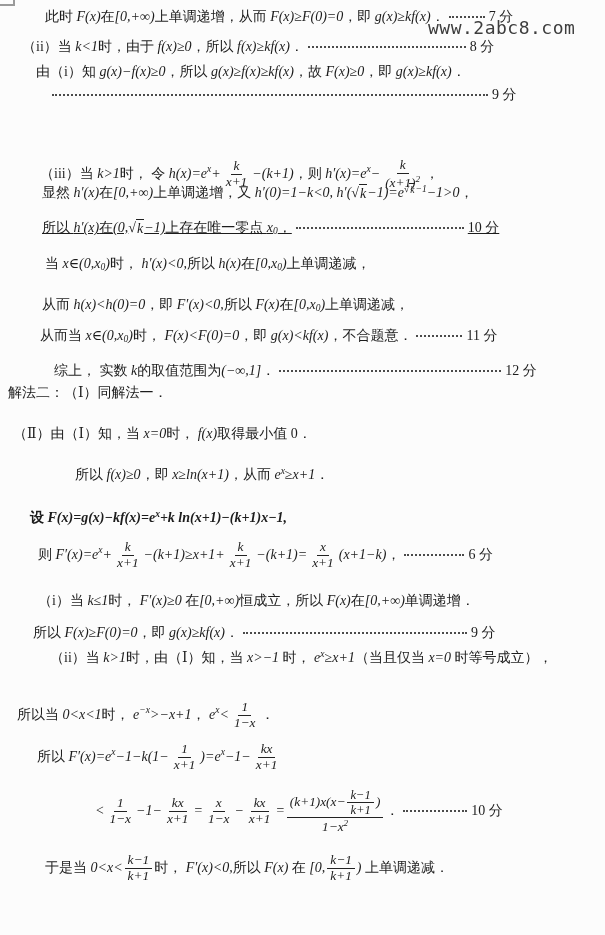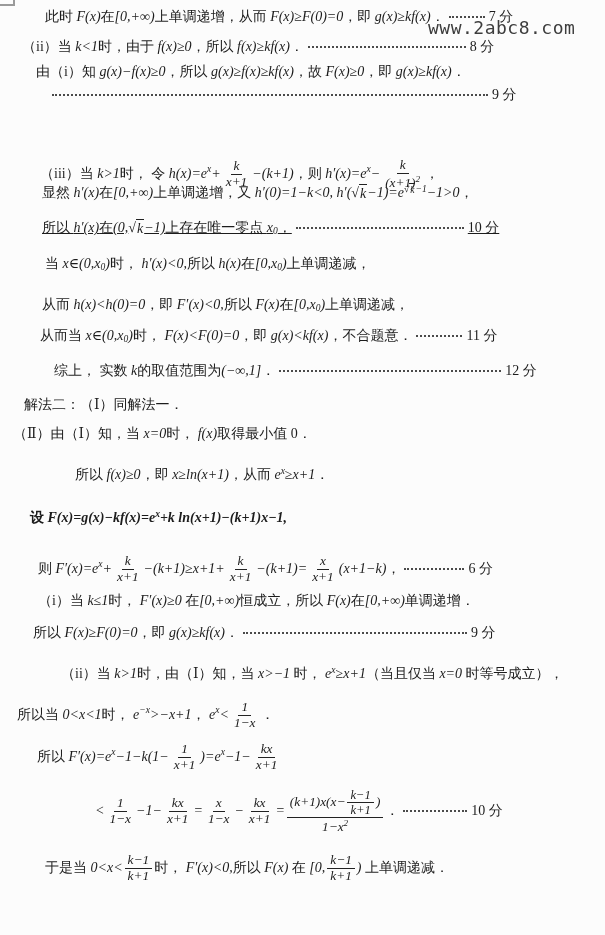--- a/index.html
+++ b/index.html
@@ -69,37 +69,37 @@
             <span class="sqbar"><span class="m">k</span></span>
           </span><span class="m">−1</span></span><span class="m">−1&gt;0</span><span class="c">，</span></div>
       <div class="line" style="top: 219px; left: 42px; text-decoration: underline;"><span class="c">所以 </span><span class="m">h′(x)</span><span class="c">在</span><span class="m">(0,</span><span class="sqrt">
           <span class="rad">√</span>
           <span class="sqbar"><span class="m">k</span></span>
         </span><span class="m">−1)</span><span class="c">上存在唯一零点 </span><span class="m">x</span><span class="sub"><span class="m">0</span></span><span class="c">，</span><span class="leader" style="width: 168px;"></span><span class="c">10 分</span></div>
       <div class="line" style="top: 255px; left: 45px;"><span class="c">当 </span><span class="m">x∈(0,x</span><span class="sub"><span class="m">0</span></span><span class="m">)</span><span class="c">时， </span><span class="m">h′(x)&lt;0,</span><span class="c">所以 </span><span class="m">h(x)</span><span class="c">在</span><span class="m">[0,x</span><span class="sub"><span class="m">0</span></span><span class="m">)</span><span class="c">上单调递减，</span></div>
       <div class="line" style="top: 296px; left: 42px;"><span class="c">从而 </span><span class="m">h(x)&lt;h(0)=0</span><span class="c">，即 </span><span class="m">F′(x)&lt;0,</span><span class="c">所以 </span><span class="m">F(x)</span><span class="c">在</span><span class="m">[0,x</span><span class="sub"><span class="m">0</span></span><span class="m">)</span><span class="c">上单调递减，</span></div>
       <div class="line" style="top: 327px; left: 40px;"><span class="c">从而当 </span><span class="m">x∈(0,x</span><span class="sub"><span class="m">0</span></span><span class="m">)</span><span class="c">时， </span><span class="m">F(x)&lt;F(0)=0</span><span class="c">，即 </span><span class="m">g(x)&lt;kf(x)</span><span class="c">，不合题意．</span><span class="leader" style="width: 46px;"></span><span class="c">11 分</span></div>
       <div class="line" style="top: 354px; left: 54px; margin-top: 8px;"><span class="c">综上， 实数 </span><span class="m">k</span><span class="c">的取值范围为</span><span class="m">(−∞,1]</span><span class="c">．</span><span class="leader" style="width: 222px;"></span><span class="c">12 分</span></div>
-      <div class="line" style="top: 396px; left: 8px; margin-left: 16px;"><span class="c">解法二：（Ⅰ）同解法一．</span></div>
+      <div class="line" style="top: 384px; left: 8px;"><span class="c">解法二：（Ⅰ）同解法一．</span></div>
       <div class="line" style="top: 425px; left: 13px;"><span class="c">（Ⅱ）由（Ⅰ）知，当 </span><span class="m">x=0</span><span class="c">时， </span><span class="m">f(x)</span><span class="c">取得最小值 0．</span></div>
       <div class="line" style="top: 465px; left: 75px; text-align: center;"><span class="c">所以 </span><span class="m">f(x)≥0</span><span class="c">，即 </span><span class="m">x≥ln(x+1)</span><span class="c">，从而 </span><span class="m">e</span><span class="sup"><span class="m">x</span></span><span class="m">≥x+1</span><span class="c">．</span></div>
       <div class="line" style="top: 508px; left: 30px; font-weight: bold;"><span class="c">设 </span><span class="m">F(x)=g(x)−kf(x)=e</span><span class="sup"><span class="m">x</span></span><span class="m">+k ln(x+1)−(k+1)x−1,</span></div>
-      <div class="line" style="top: 540px; left: 38px; margin-top: 14px;"><span class="c">则 </span><span class="m">F′(x)=e</span><span class="sup"><span class="m">x</span></span><span class="m">+</span><span class="frac">
+      <div class="line" style="top: 540px; left: 38px;"><span class="c">则 </span><span class="m">F′(x)=e</span><span class="sup"><span class="m">x</span></span><span class="m">+</span><span class="frac">
           <span class="num"><span class="m">k</span></span>
           <span class="den"><span class="m">x+1</span></span>
         </span><span class="m">−(k+1)≥x+1+</span><span class="frac">
           <span class="num"><span class="m">k</span></span>
           <span class="den"><span class="m">x+1</span></span>
         </span><span class="m">−(k+1)=</span><span class="frac">
           <span class="num"><span class="m">x</span></span>
           <span class="den"><span class="m">x+1</span></span>
         </span><span class="m">(x+1−k)</span><span class="c">，</span><span class="leader" style="width: 60px;"></span><span class="c">6 分</span></div>
       <div class="line" style="top: 592px; left: 38px;"><span class="c">（i）当 </span><span class="m">k≤1</span><span class="c">时， </span><span class="m">F′(x)≥0</span><span class="c"> 在</span><span class="m">[0,+∞)</span><span class="c">恒成立，所以 </span><span class="m">F(x)</span><span class="c">在</span><span class="m">[0,+∞)</span><span class="c">单调递增．</span></div>
       <div class="line" style="top: 624px; left: 33px;"><span class="c">所以 </span><span class="m">F(x)≥F(0)=0</span><span class="c">，即 </span><span class="m">g(x)≥kf(x)</span><span class="c">．</span><span class="leader" style="width: 224px;"></span><span class="c">9 分</span></div>
-      <div class="line" style="top: 664px; left: 50px; margin-left: 11px;"><span class="c">（ii）当 </span><span class="m">k&gt;1</span><span class="c">时，由（Ⅰ）知，当 </span><span class="m">x&gt;−1</span><span class="c"> 时， </span><span class="m">e</span><span class="sup"><span class="m">x</span></span><span class="m">≥x+1</span><span class="c">（当且仅当 </span><span class="m">x=0</span><span class="c"> 时等号成立），</span></div>
+      <div class="line" style="top: 648px; left: 50px;"><span class="c">（ii）当 </span><span class="m">k&gt;1</span><span class="c">时，由（Ⅰ）知，当 </span><span class="m">x&gt;−1</span><span class="c"> 时， </span><span class="m">e</span><span class="sup"><span class="m">x</span></span><span class="m">≥x+1</span><span class="c">（当且仅当 </span><span class="m">x=0</span><span class="c"> 时等号成立），</span></div>
       <div class="line" style="top: 700px; left: 17px;"><span class="c">所以当 </span><span class="m">0&lt;x&lt;1</span><span class="c">时， </span><span class="m">e</span><span class="sup"><span class="m">−x</span></span><span class="m">&gt;−x+1</span><span class="c">， </span><span class="m">e</span><span class="sup"><span class="m">x</span></span><span class="m">&lt;</span><span class="frac">
           <span class="num"><span class="m">1</span></span>
           <span class="den"><span class="m">1−x</span></span>
         </span><span class="c">．</span></div>
       <div class="line" style="top: 742px; left: 37px;"><span class="c">所以 </span><span class="m">F′(x)=e</span><span class="sup"><span class="m">x</span></span><span class="m">−1−k(1−</span><span class="frac">
           <span class="num"><span class="m">1</span></span>
           <span class="den"><span class="m">x+1</span></span>
         </span><span class="m">)=e</span><span class="sup"><span class="m">x</span></span><span class="m">−1−</span><span class="frac">
           <span class="num"><span class="m">kx</span></span>
           <span class="den"><span class="m">x+1</span></span>

